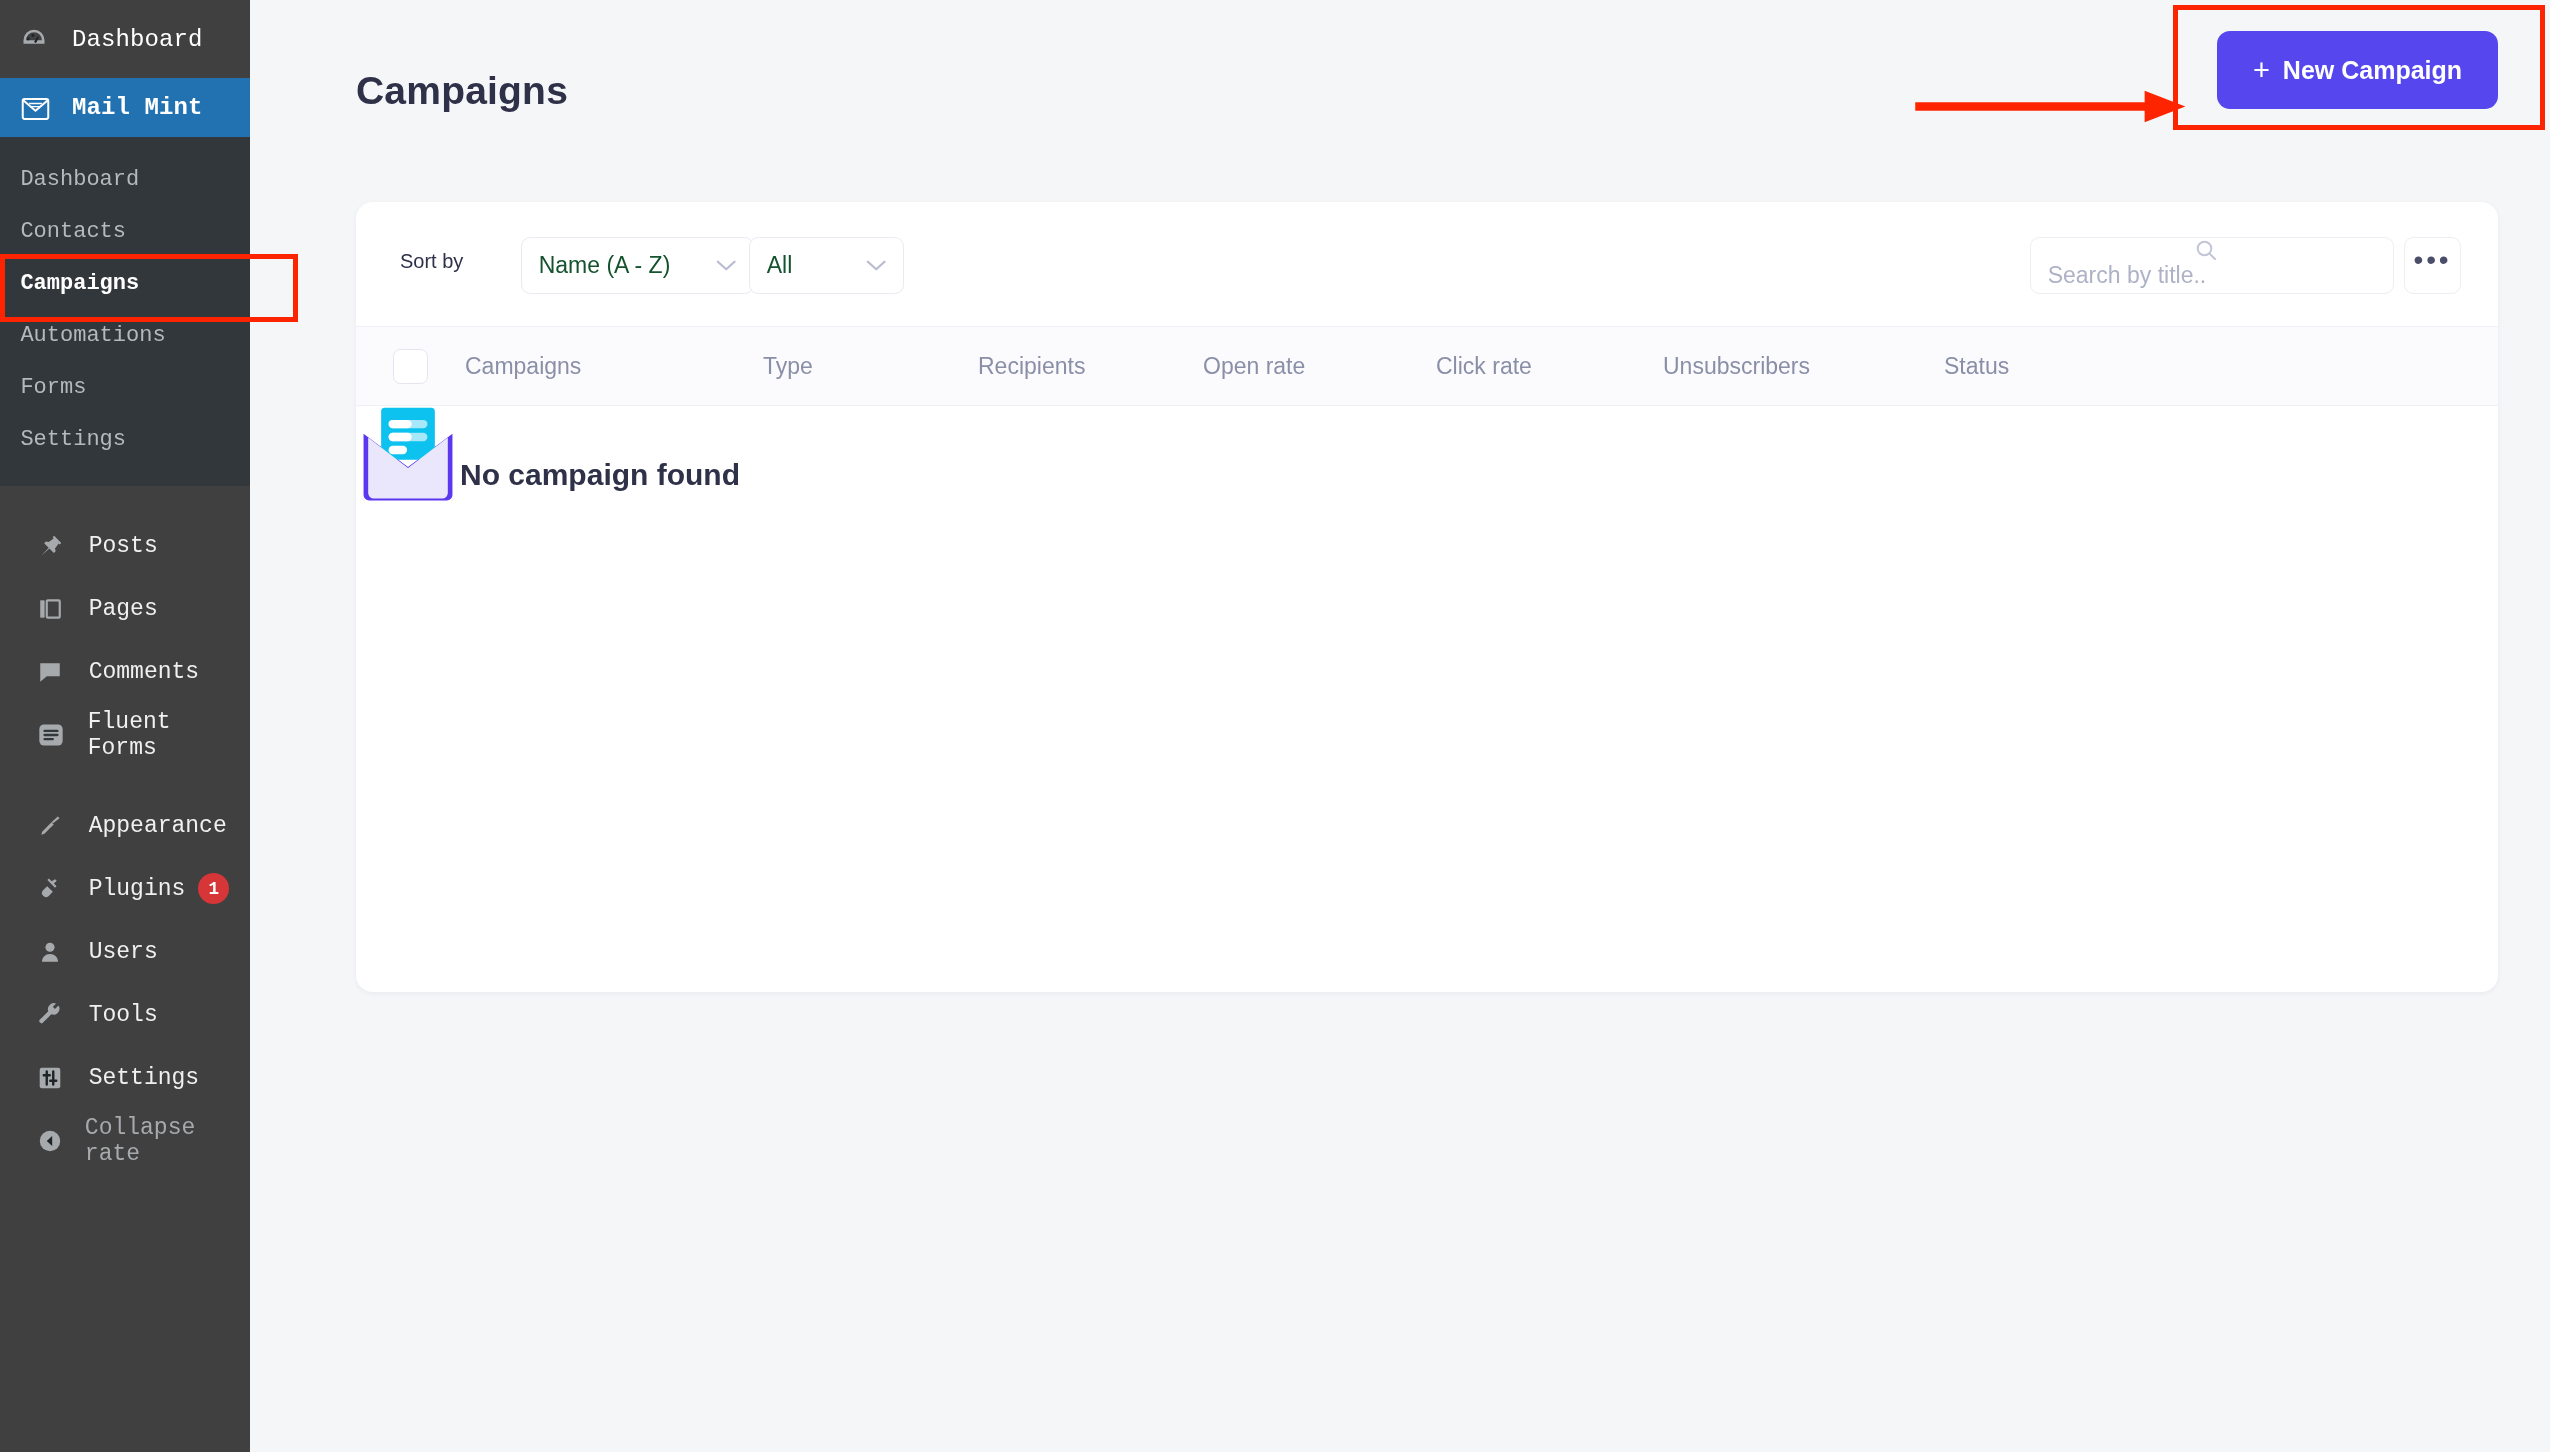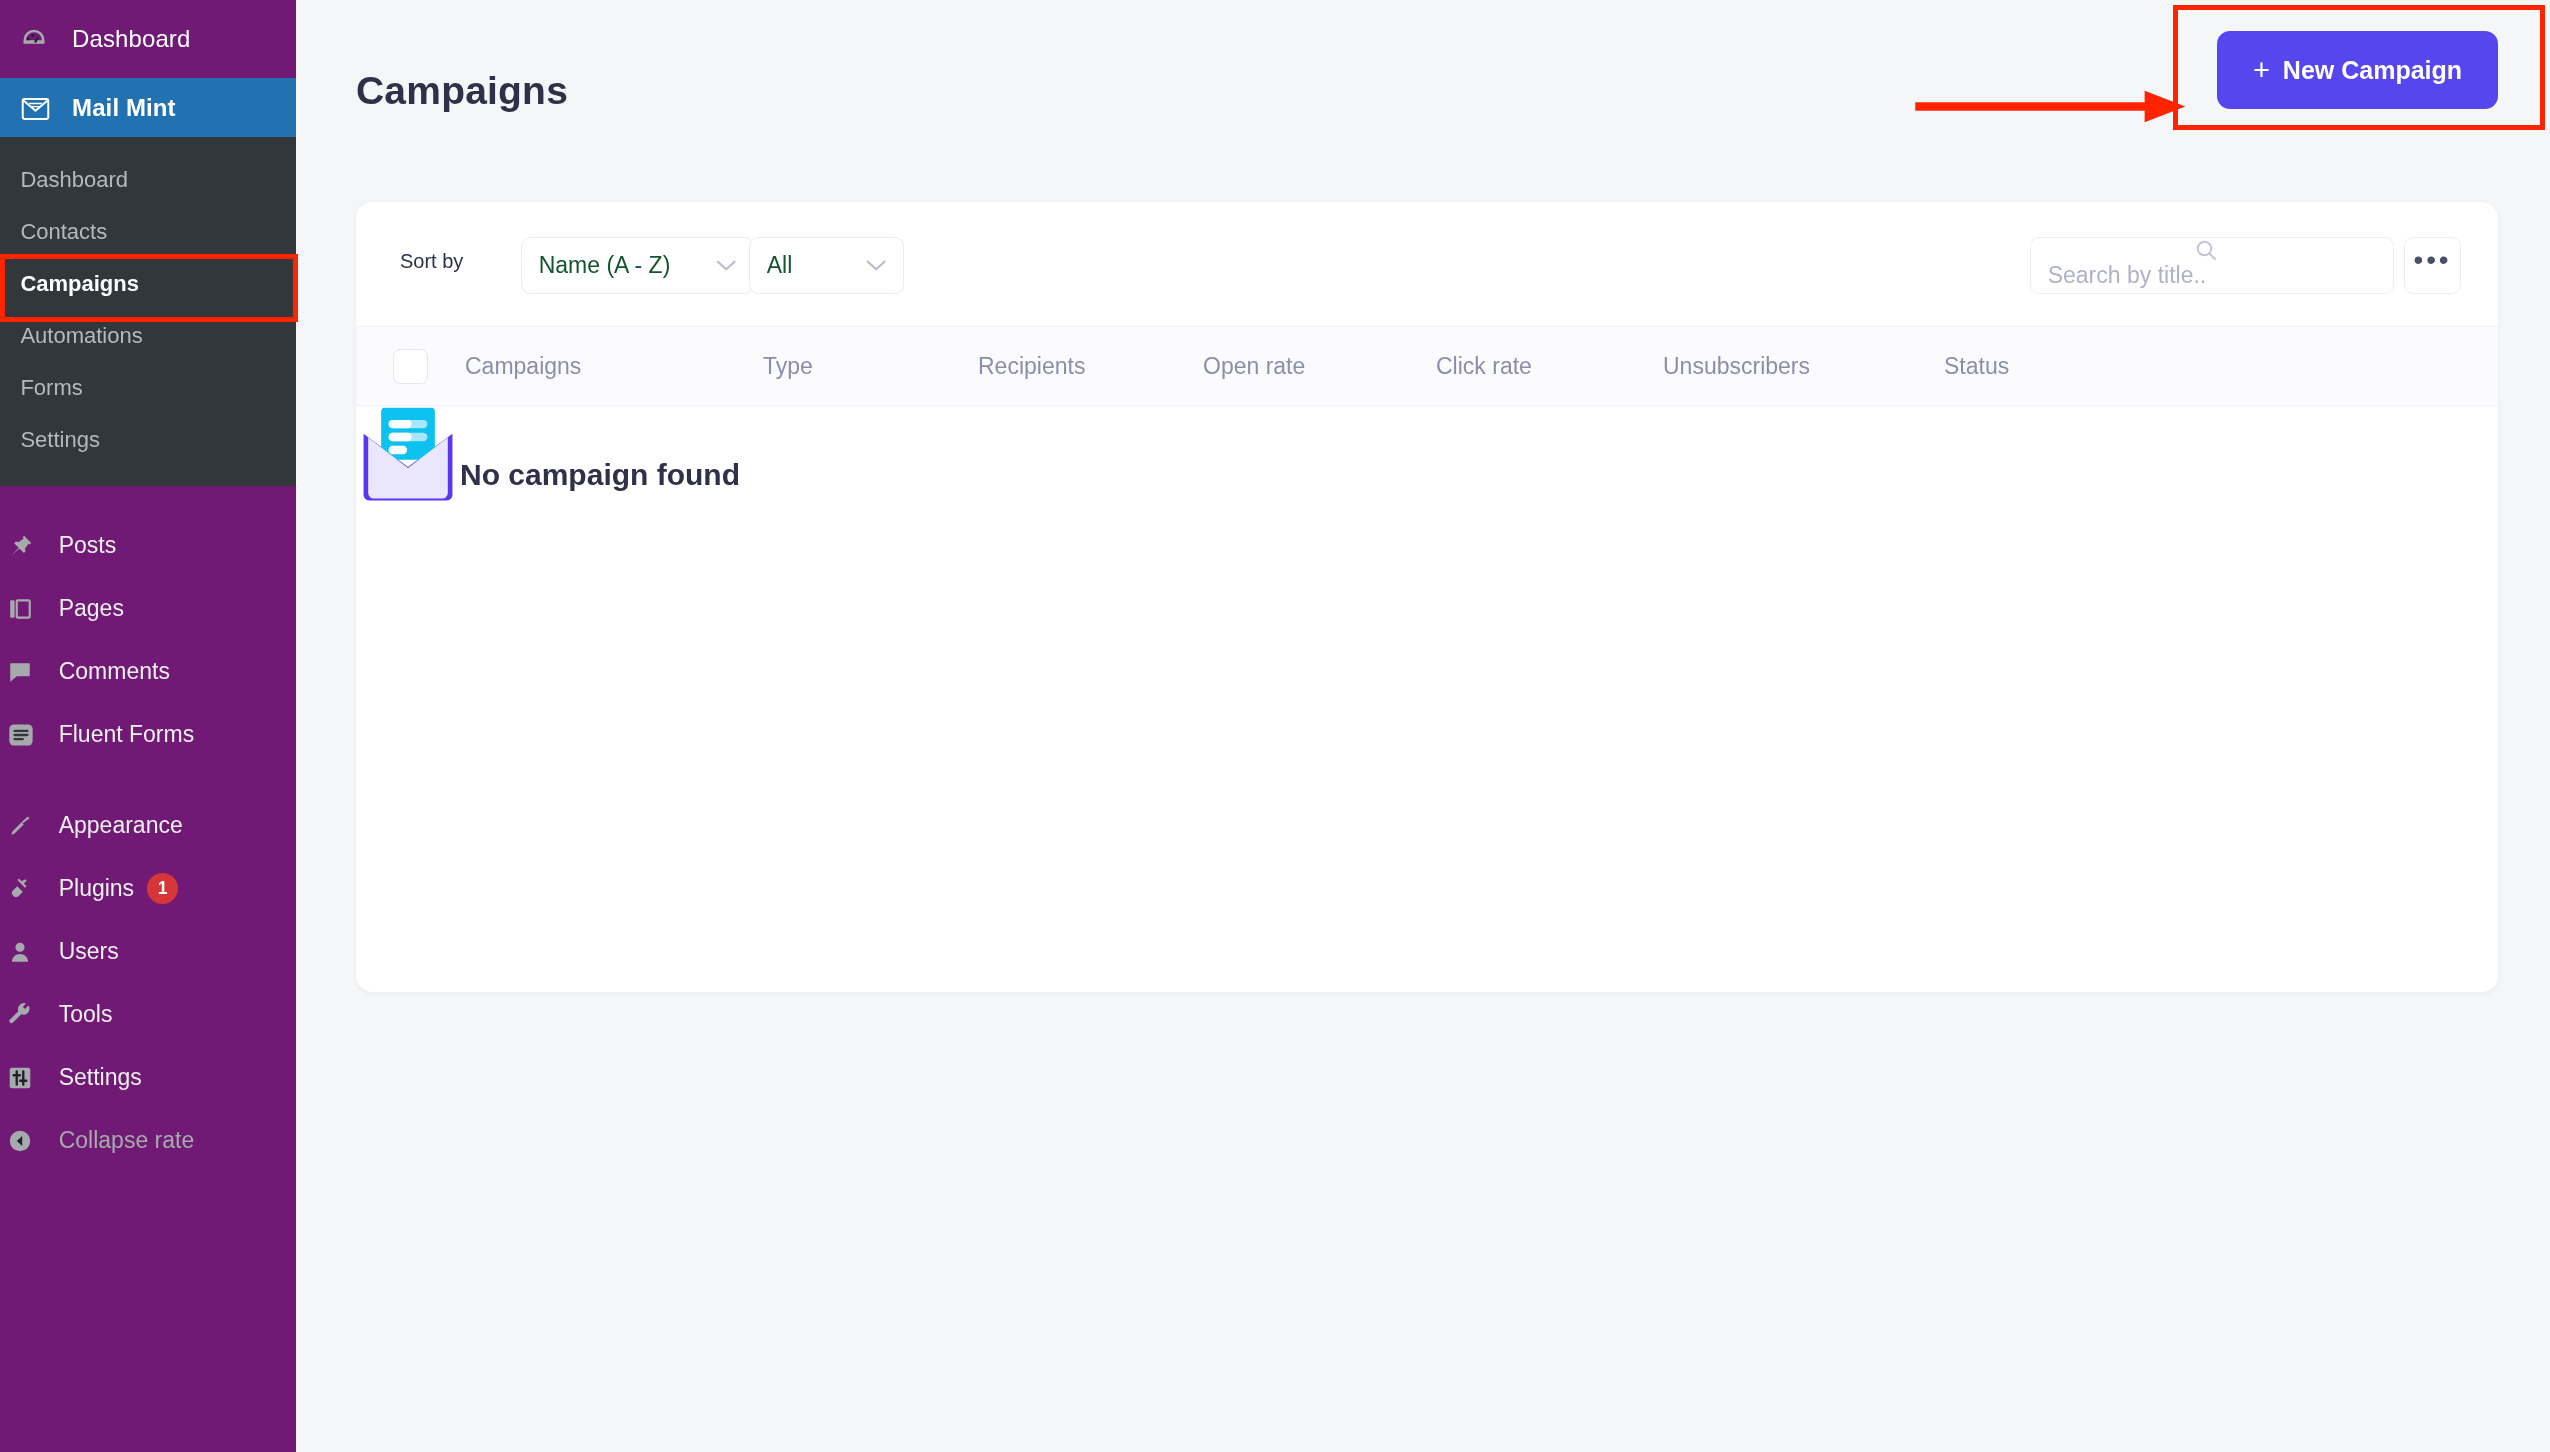--- a/index.html
+++ b/index.html
@@ -7,22 +7,23 @@
     width: 2550px; height: 1453px;
     font-family: "Liberation Sans", sans-serif;
     background: #f5f6f8;
     overflow: hidden;
   }
   #root { position: relative; width: 2550px; height: 1453px; }
 
   
   #sidebar {
     position: absolute; left: 0; top: 0;
-    width: 296px; height: 1453px;
-    background: #701a75;
+    width: 250px; height: 1453px;
+    background: #404040;
+    font-family: Liberation Mono, monospace;
   }
   .wp-top-item {
     display: flex; align-items: center;
     height: 78px; padding-left: 20.4px;
     color: #ffffff;
     font-size: 24px;
   }
   .wp-top-item .ic { width: 48px; display:flex; align-items:center; }
   .wp-top-item .lbl { margin-left: 3.7px; letter-spacing: 0.1px; }
 
@@ -42,21 +43,21 @@
     padding-left: 20.4px;
     color: #b4b9be;
     font-size: 22px;
   }
   .sub-item.current { color: #ffffff; font-weight: 700; }
 
   .wp-sep { height: 28px; }
 
   .wp-item {
     display: flex; align-items: center;
-    height: 63px; padding-left: 7px;
+    height: 63px; padding-left: 37px;
     color: #f0f0f1;
     font-size: 23px;
   }
   .wp-item .ic {
     width: 48px; display:flex; align-items:center; justify-content:flex-start;
     color: #a7aaad;
   }
   .wp-item .lbl { margin-left: 3.7px; }
   .wp-item.muted .lbl { color: #a7aaad; }
 

